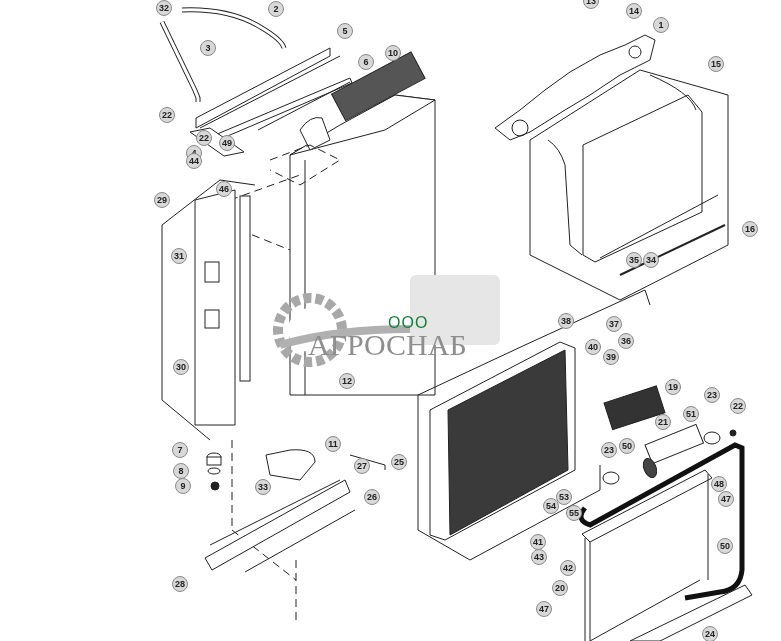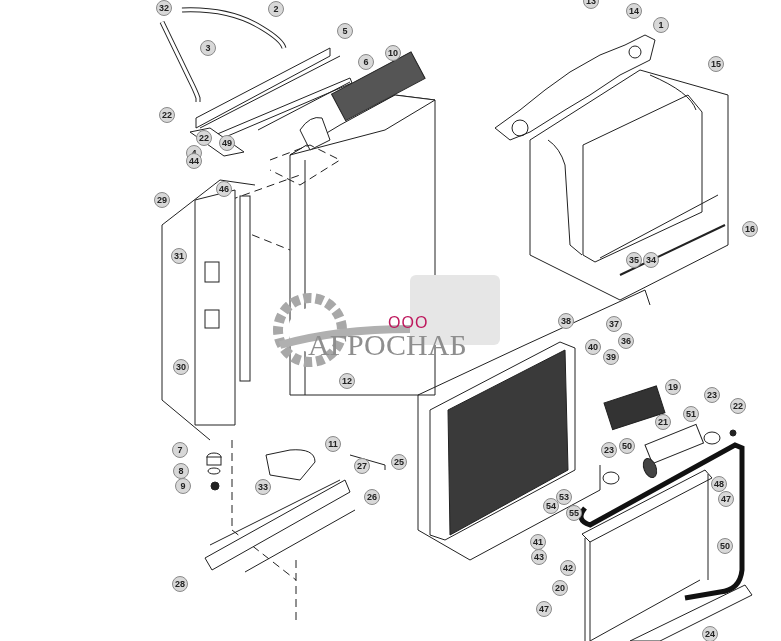--- a/index.html
+++ b/index.html
@@ -7,21 +7,21 @@
   #canvas { position: absolute; left: 0; top: 0; width: 781px; height: 641px; }
   .callout {
     position: absolute; width: 16px; height: 16px; border-radius: 50%;
     background: #d8d8d8; border: 1px solid #8a8a8a; box-sizing: border-box;
     font-size: 9px; font-weight: bold; color: #222; text-align: center; line-height: 14px;
     transform: translate(-50%, -50%); cursor: pointer;
   }
   .watermark {
     position: absolute; left: 270px; top: 270px; width: 250px; height: 110px; pointer-events: none;
   }
-  .wm-ooo { position: absolute; left: 118px; top: 44px; font-size: 16px; color: #be185d; letter-spacing: 1px; font-family: "Liberation Sans", sans-serif; }
+  .wm-ooo { position: absolute; left: 118px; top: 44px; font-size: 16px; color: #15803d; letter-spacing: 1px; font-family: "Liberation Sans", sans-serif; }
   .wm-name { position: absolute; left: 38px; top: 58px; font-size: 30px; color: #8e8e8e; font-family: "Liberation Serif", serif; letter-spacing: 0px; }
 </style>
 </head>
 <body>
 
 <svg id="canvas" width="781" height="641" viewBox="0 0 781 641" xmlns="http://www.w3.org/2000/svg" fill="none" stroke="#222" stroke-width="1">
 
   <g>
     <path d="M182 10 Q230 8 262 28 Q282 40 284 48" stroke-width="5" stroke="#222"></path>
     <path d="M182 10 Q230 8 262 28 Q282 40 284 48" stroke-width="3" stroke="#fff"></path>

